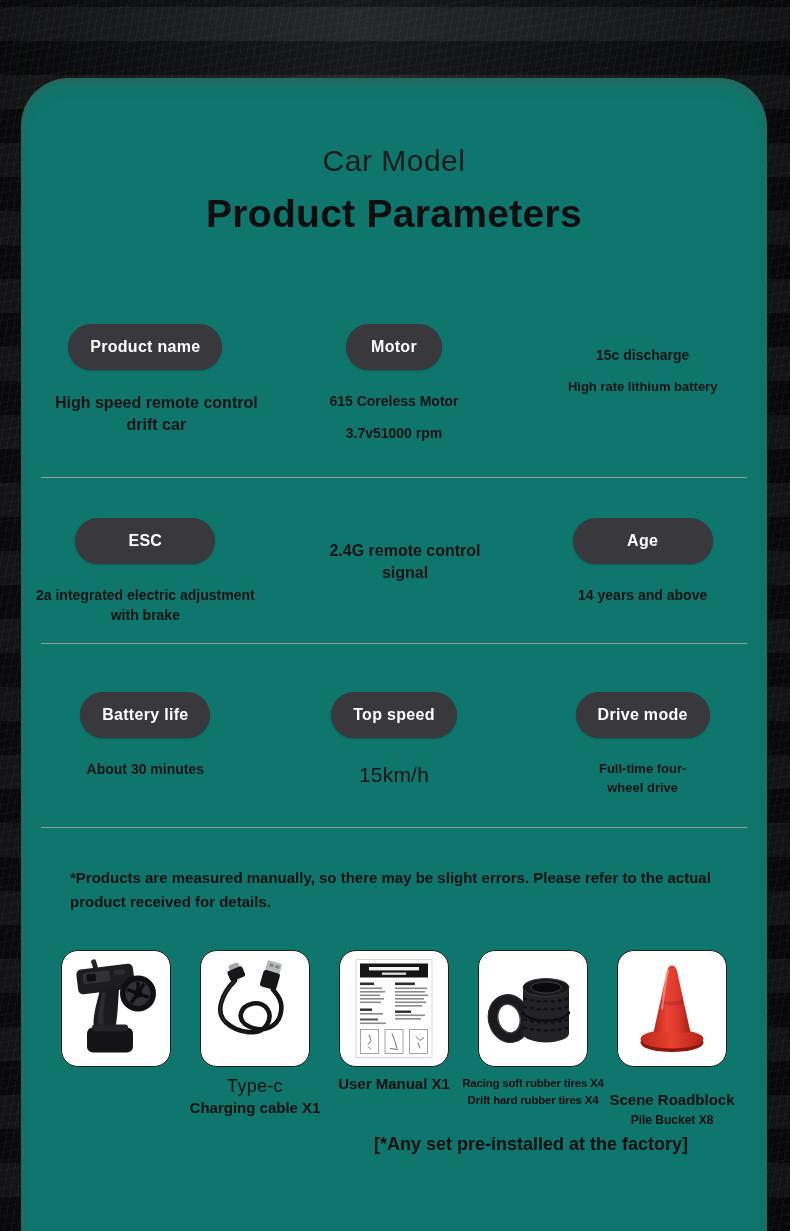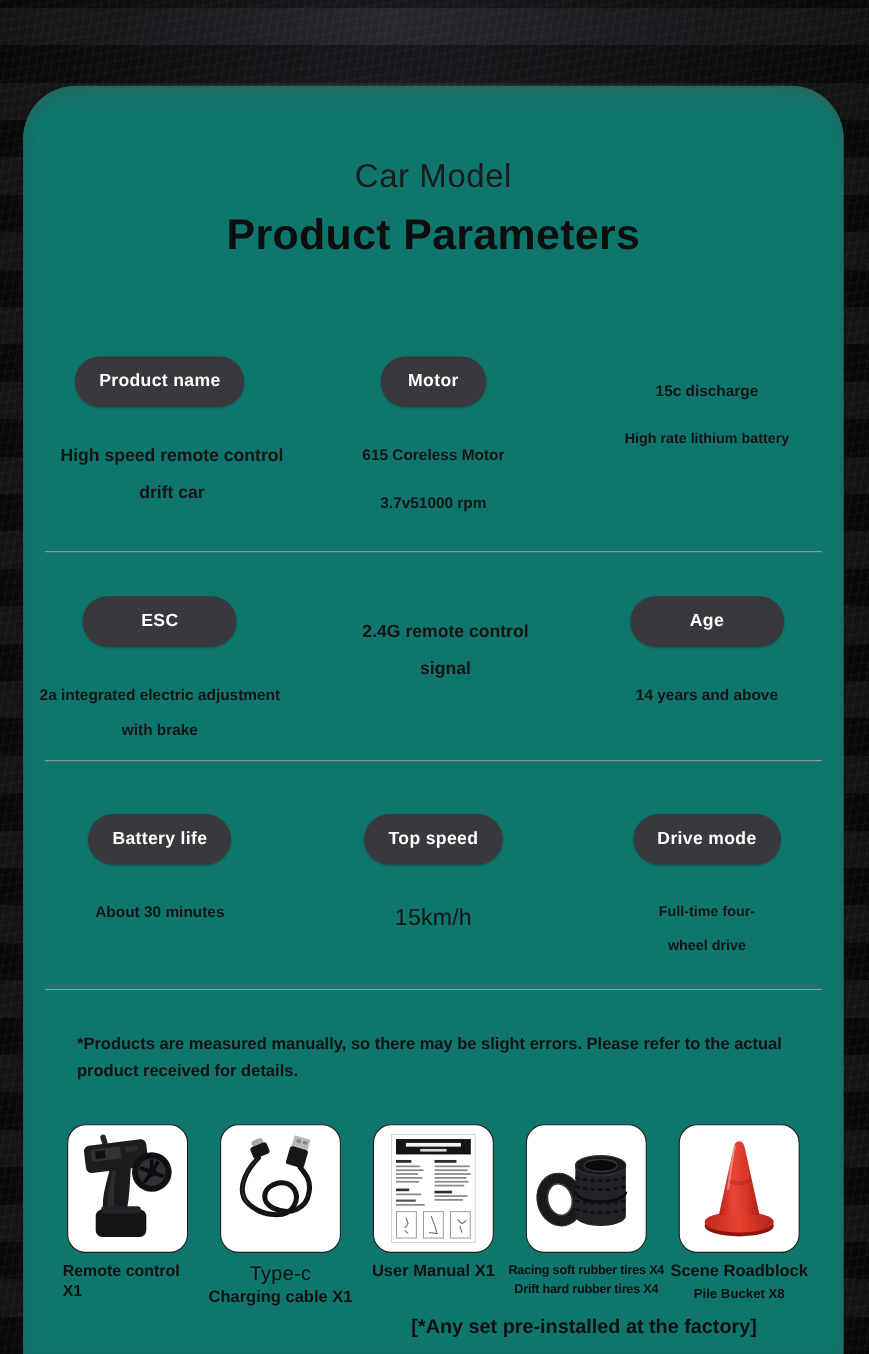--- a/index.html
+++ b/index.html
@@ -28,21 +28,21 @@
     font-size:30px;font-weight:500;color:#1b1b1b;letter-spacing:0.5px;
   }
   .title{
     margin-top:14px;text-align:center;
     font-size:39px;font-weight:bold;color:#0d0d0d;letter-spacing:0.3px;
   }
   .spec-grid{display:grid;grid-template-columns:1fr 1fr 1fr;}
   .sec-1{margin-top:88px;}
   .sec-2{margin-top:40px;}
   .sec-3{margin-top:48px;}
-  .cell{display:flex;flex-direction:column;align-items:center;text-align:center;gap:12px;}
+  .cell{display:flex;flex-direction:column;align-items:center;text-align:center;}
   .pill{
     min-width:96px;height:46px;padding:0 22px;box-sizing:border-box;
     background:#39383c;border-radius:24px;
     display:flex;align-items:center;justify-content:center;
     color:#ffffff;font-weight:bold;font-size:16px;letter-spacing:0.3px;
     box-shadow:0 1px 2px rgba(0,0,0,0.25);
   }
   .pill.wide{min-width:140px;}
   .val{color:#141414;font-weight:bold;font-size:14px;line-height:1.4;white-space:nowrap;}
   .val:empty{display:none;}
@@ -74,21 +74,21 @@
   .pkg-label{margin-top:8px;width:150px;text-align:center;color:#101010;}
   .pkg-label .l1{font-size:14.5px;font-weight:bold;line-height:1.25;}
   .pkg-label .l2{font-size:12px;font-weight:bold;line-height:1.4;}
   .pkg-label .l1:empty,.pkg-label .l2:empty{display:none;}
   .pkg-label.align-left{text-align:left;width:118px;}
   .pkg-label.cable .l1{font-size:18px;font-weight:400;letter-spacing:0.3px;}
   .pkg-label.cable .l2{font-size:15px;}
   .pkg-label.manual .l1{font-size:15px;}
   .pkg-label.tires{width:164px;}
   .pkg-label.tires .l1,.pkg-label.tires .l2{font-size:11.5px;letter-spacing:-0.2px;line-height:1.5;}
-  .pkg-label.cone .l1{font-size:15px;}
+  .pkg-label.cone .l1{font-size:15px;margin-top:16px;}
   .pkg-label.cone .l2{margin-top:2px;}
   .factory-note{
     margin-top:6px;margin-left:270px;width:480px;text-align:center;
     font-size:18px;font-weight:bold;color:#101010;
   }
 </style>
 </head>
 <body>
 
 <div class="bg-texture"></div>
@@ -190,24 +190,20 @@
           <line x1="72" y1="37" x2="82.8" y2="41" stroke="#0c0c0f" stroke-width="3.4"></line>
           <line x1="72" y1="37" x2="65" y2="46.5" stroke="#0c0c0f" stroke-width="3.4"></line>
           <line x1="72" y1="37" x2="61.2" y2="33" stroke="#0c0c0f" stroke-width="3.4"></line>
           <line x1="72" y1="37" x2="78" y2="27.2" stroke="#0c0c0f" stroke-width="3.4"></line>
           <circle cx="72" cy="37" r="4.2" fill="#0c0c0f"></circle>
           <path d="M34,33 C31,47 26,59 28,73 L49,73 C52,59 52,45 53,33 Z" fill="#1b1b1e"></path>
           <path d="M36,36 C34,48 31,58 32,70 L38,70 C37,57 38,45 40,36 Z" fill="#2b2b31"></path>
           <rect x="21" y="71" width="46" height="25" rx="6" fill="#141417"></rect>
           <rect x="26" y="68" width="36" height="7" rx="3" fill="#232328"></rect>
         </svg>
-      </div>
-      <div class="pkg-label align-left">
-        <div class="l1">Remote control</div>
-        <div class="l1">X1</div>
       </div>
     </div>
 
     <div class="pkg-item">
       <div class="pkg-box">
         <svg viewBox="0 0 100 104" xmlns="http://www.w3.org/2000/svg">
           <g transform="rotate(16 66 18)">
             <rect x="59" y="5" width="15" height="11" rx="1" fill="#b6b9be"></rect>
             <rect x="62" y="7.5" width="4" height="3" fill="#82868c"></rect>
             <rect x="68" y="7.5" width="4" height="3" fill="#82868c"></rect>

